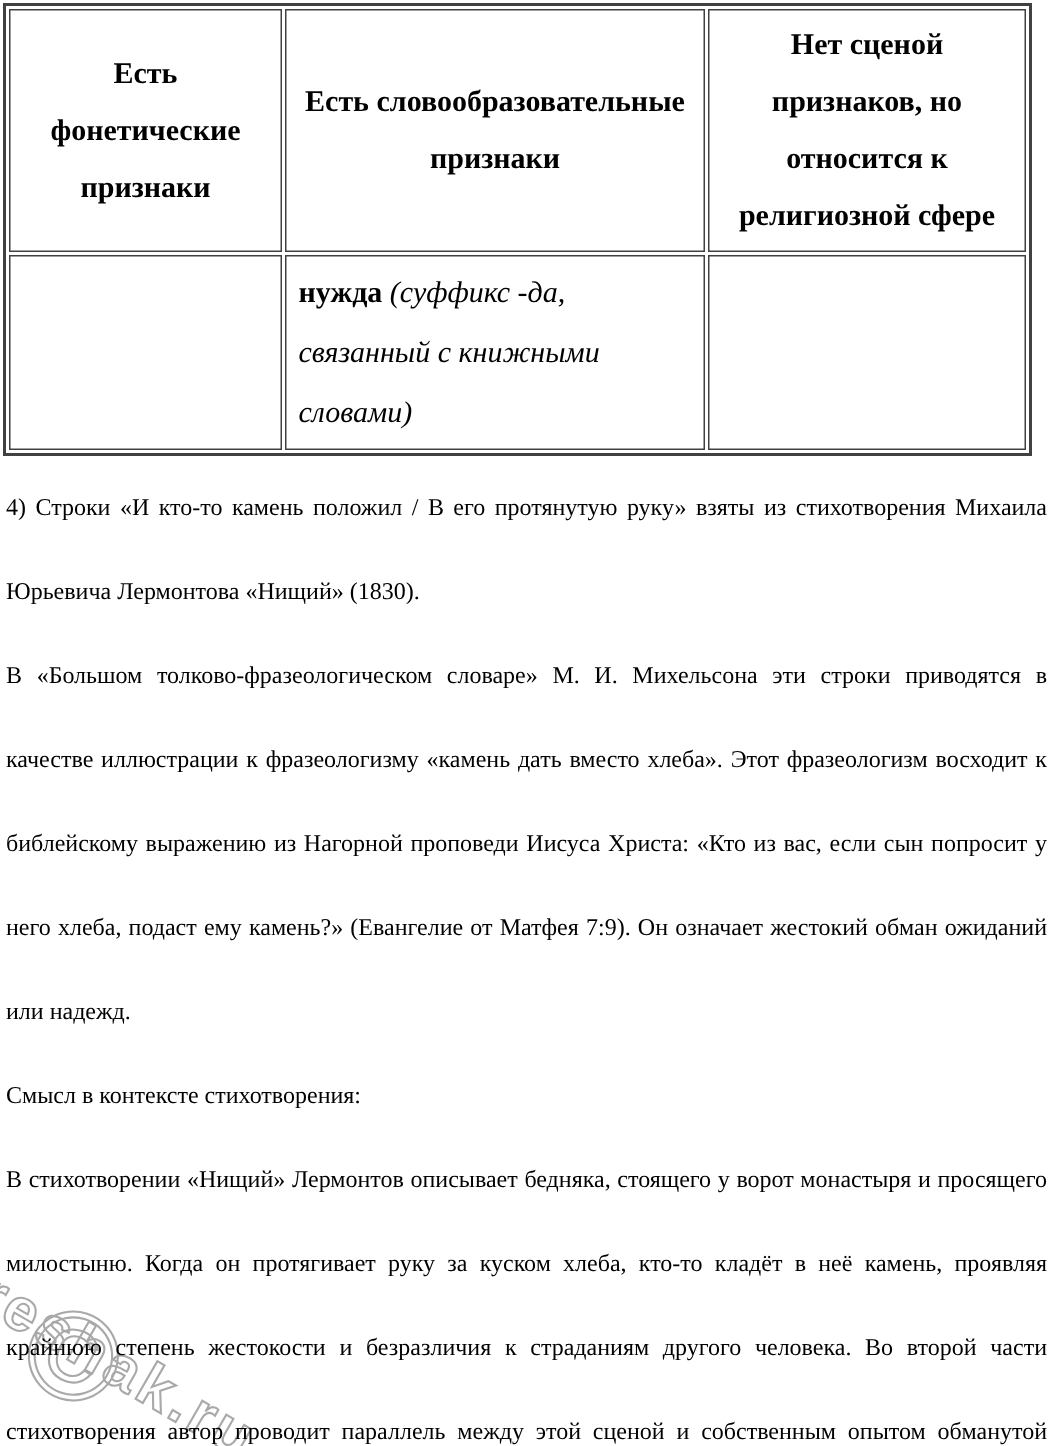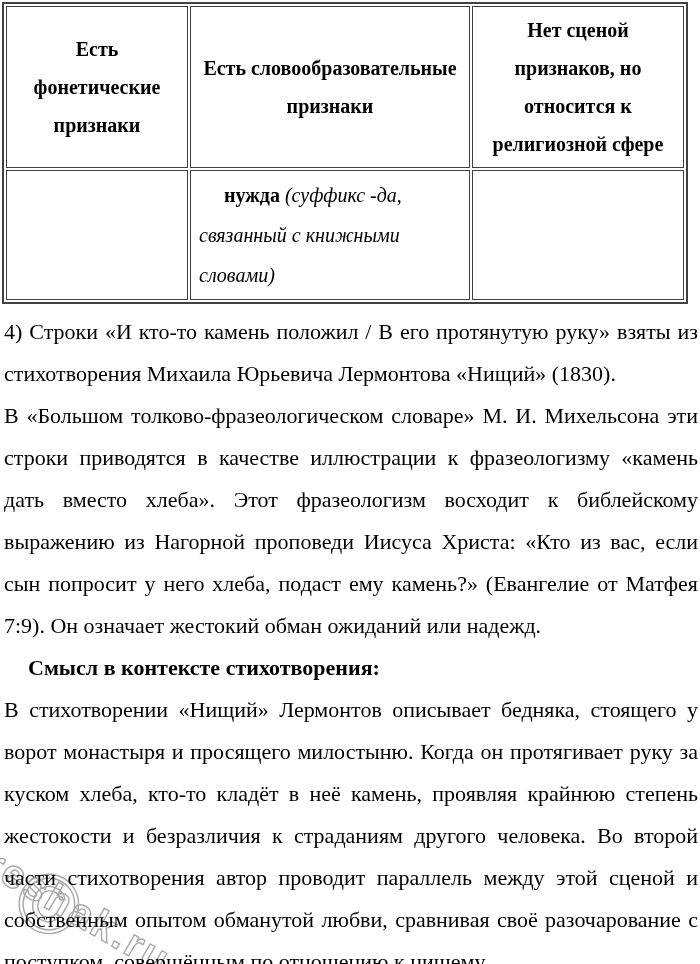--- a/index.html
+++ b/index.html
@@ -60,32 +60,32 @@
     line-height: 38px;
     white-space: pre-line;
   }
   .grid tr.body td {
     height: 120px;
     vertical-align: top;
     text-align: left;
     font-size: 20px;
     line-height: 40px;
   }
-  .term { font-weight: bold; margin-left: 25px; }
+  .term { font-weight: bold; }
   .note { font-style: italic; white-space: pre-line; }
 
   .text-block { margin: 7px 2px 0 2px; width: 694px; }
   .text-block p, .text-block h2 {
     margin: 0;
-    font-size: 22px;
+    font-size: 16px;
     font-weight: normal;
-    line-height: 42px;
+    line-height: 56px;
     text-align: justify;
   }
-  .text-block h2 { font-weight: bold; text-align: left; margin-left: 24px; }
+  .text-block h2 { font-weight: normal; text-align: left; }
 </style>
 </head>
 <body>
 
 <div class="watermark">
   <span class="wm-copy">©</span>
   <span class="wm-text">reshak.ru</span>
 </div>
 
 <div class="doc">

